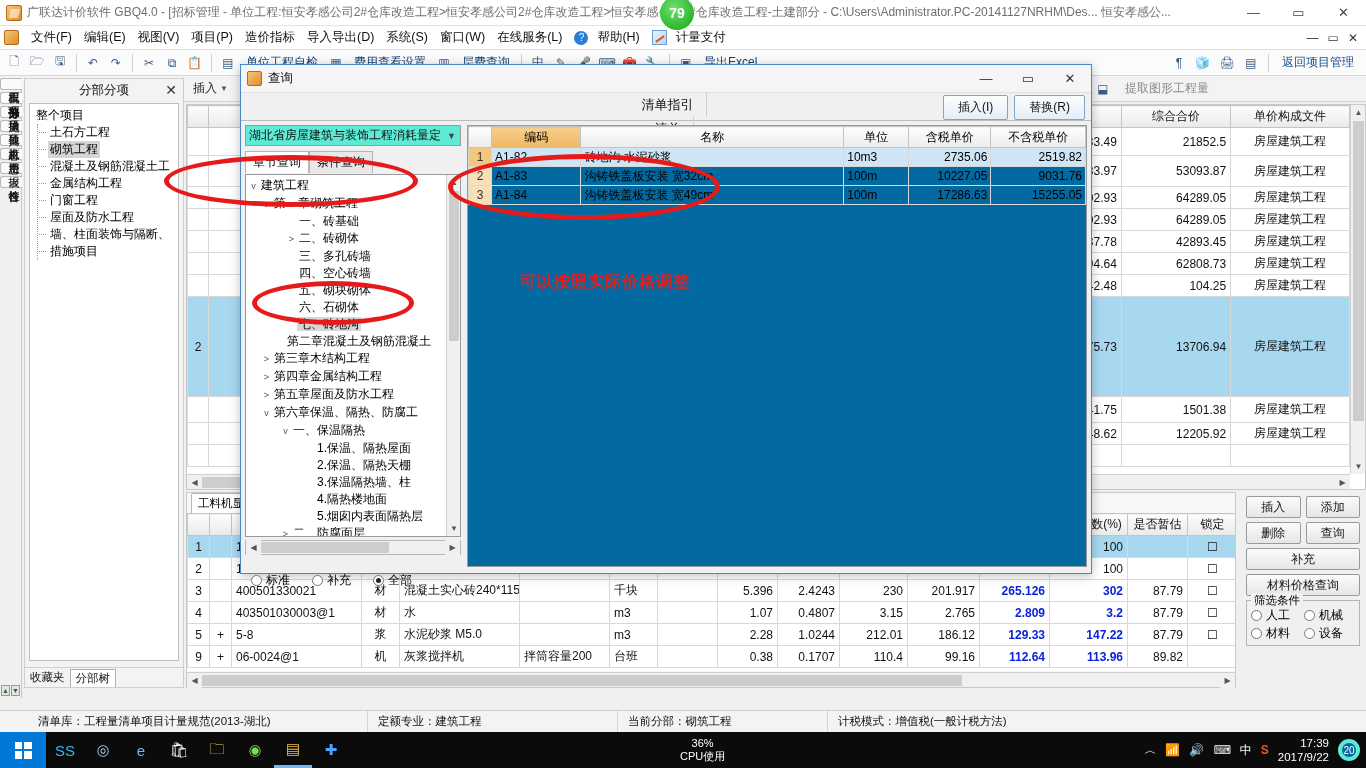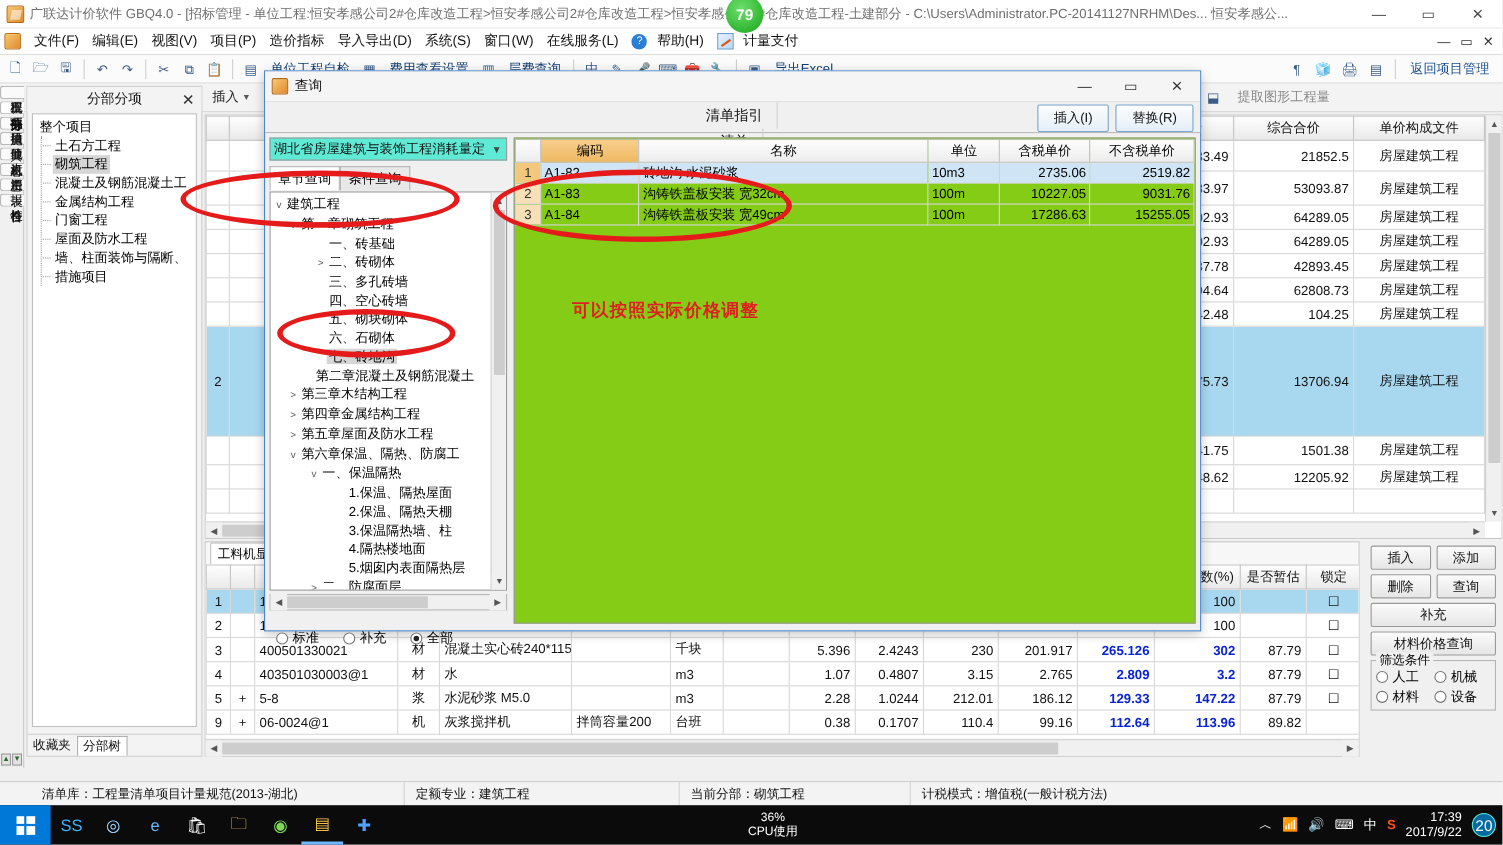--- a/index.html
+++ b/index.html
@@ -260,21 +260,21 @@
   .dtn .exp { display: inline-block; width: 11px; text-align: center; font-size: 9px; color: #555; }
   .dtn .lbl { padding: 0 2px; }
   .dtn .lbl.sel { background: #d6d6d6; }
   .dlg-hsb {
     position: absolute; left: 0; bottom: 12px; right: 0; height: 15px;
     border: 1px solid #b7b7b7; background: #f0f0f0; display: flex; align-items: center;
   }
   .dlg-radios { position: absolute; left: 6px; bottom: -22px; display: flex; gap: 22px; }
   .dlg-right {
     position: absolute; left: 226px; top: 3px; right: 4px; bottom: 6px;
-    border: 1px solid #9a9a9a; background: #84cc16; overflow: hidden;
+    border: 1px solid #9a9a9a; background: #0369a1; overflow: hidden;
   }
   table.dgrid { border-collapse: collapse; table-layout: fixed; width: 100%; font-size: 12px; }
   table.dgrid th {
     background: linear-gradient(#fdfdfd,#ececec); border: 1px solid #c4c4c4; height: 21px;
     font-weight: normal; padding: 0 3px;
   }
   table.dgrid th.code { background: linear-gradient(#f7cf8d,#efb860); }
   table.dgrid td { border: 1px solid #d8d8d8; height: 19px; padding: 0 3px; white-space: nowrap; overflow: hidden; }
   table.dgrid tr.sel td { background: #cfe5f5; }
   table.dgrid td.rowno { background: #f7dfb7; text-align: center; color: #333; }
@@ -318,22 +318,22 @@
   .tb-search .mic { font-size: 13px; color: #444; }
   .tbicon {
     width: 38px; height: 36px; display: flex; align-items: center; justify-content: center;
     color: #fff; font-size: 15px;
   }
   .tbicon.run { border-bottom: 3px solid #6fb7ff; }
   .tray { margin-left: auto; display: flex; align-items: center; color: #fff; gap: 9px; padding-right: 6px; font-size: 12px; }
   .clock { display: flex; flex-direction: column; align-items: flex-end; line-height: 14px; font-size: 11.5px; }
   .cpu { display: flex; flex-direction: column; align-items: center; line-height: 13px; font-size: 11px; color: #fff; }
   .badge20 {
-    width: 22px; height: 22px; border-radius: 50%; background: #0369a1; color: #fff; font-size: 14px;
-    display: flex; align-items: center; justify-content: center; border: 1px solid #5eead4;
+    width: 22px; height: 22px; border-radius: 50%; background: #0369a1; color: #fff; font-size: 10px;
+    display: flex; align-items: center; justify-content: center; border: 4px solid #5eead4;
   }
   .green-badge {
     position: absolute; left: 660px; top: -4px; width: 34px; height: 34px; border-radius: 50%;
     background: radial-gradient(circle at 40% 35%, #6ddf6d, #16a516);
     color: #fff; font-size: 14px; font-weight: bold; display: flex; align-items: center; justify-content: center;
     box-shadow: 0 0 4px rgba(255,255,255,.8); z-index: 90;
   }
 </style>
 </head>
 <body>

